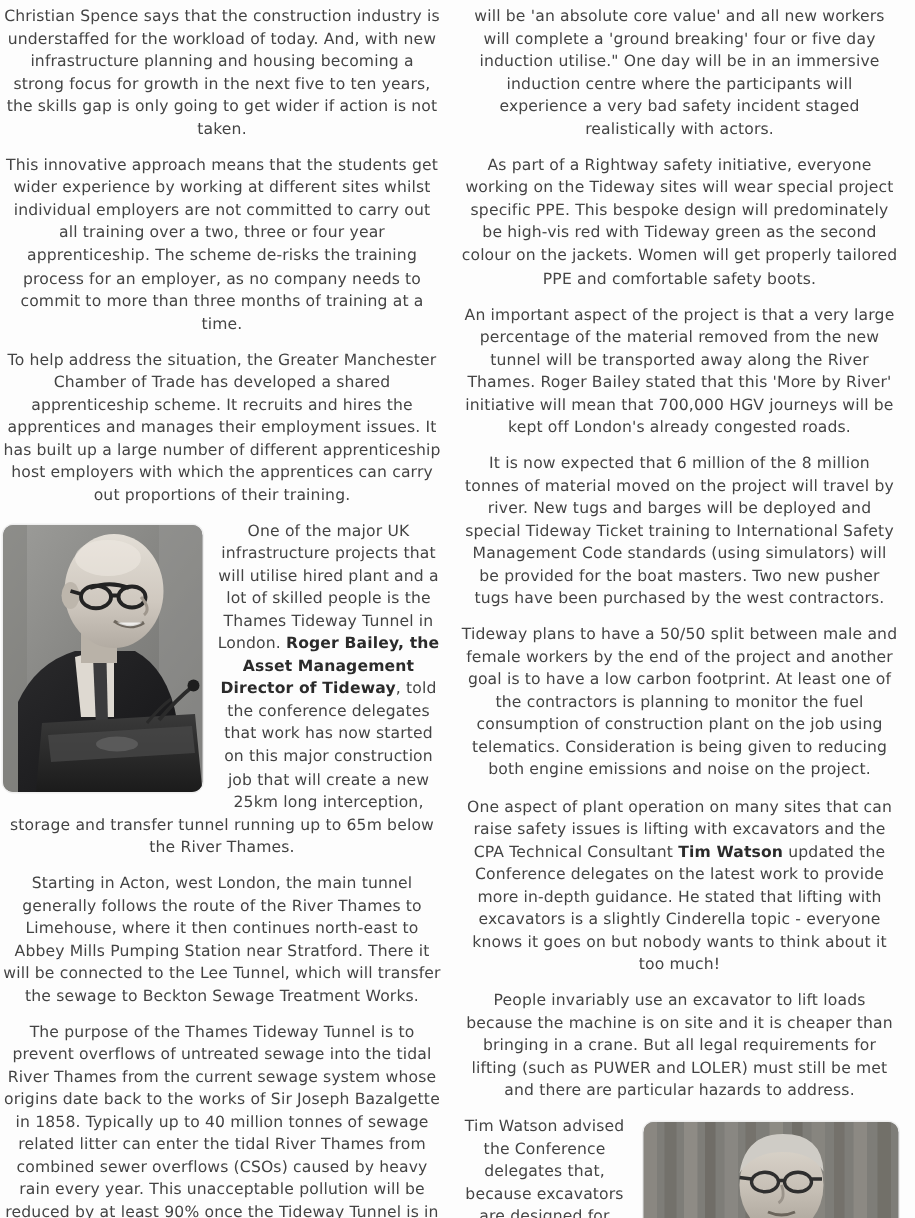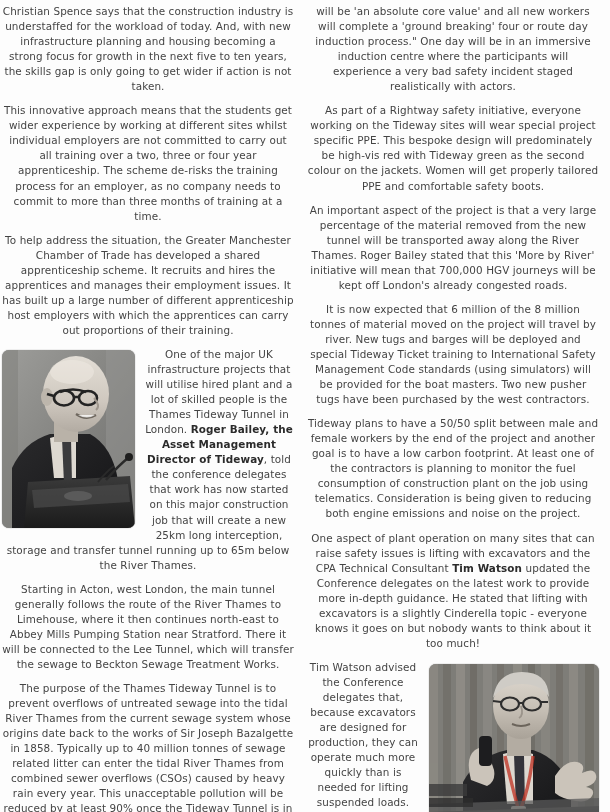--- a/index.html
+++ b/index.html
@@ -148,30 +148,31 @@
 
       <div class="clear"></div>
 
       <p>Starting in Acton, west London, the main tunnel generally follows the route of the River Thames to Limehouse, where it then continues north-east to Abbey Mills Pumping Station near Stratford. There it will be connected to the Lee Tunnel, which will transfer the sewage to Beckton Sewage Treatment Works.</p>
       <p>The purpose of the Thames Tideway Tunnel is to prevent overflows of untreated sewage into the tidal River Thames from the current sewage system whose origins date back to the works of Sir Joseph Bazalgette in 1858. Typically up to 40 million tonnes of sewage related litter can enter the tidal River Thames from combined sewer overflows (CSOs) caused by heavy rain every year. This unacceptable pollution will be reduced by at least 90% once the Tideway Tunnel is in operation</p>
 
     </div>
 
     <div class="col">
 
-      <p>will be 'an absolute core value' and all new workers will complete a 'ground breaking' four or route day induction process."  One day will be in an immersive induction centre where the participants will experience a very bad safety incident staged realistically with actors.</p>
+      <p>will be 'an absolute core value' and all new workers will complete a 'ground breaking' four or five day induction utilise."  One day will be in an immersive induction centre where the participants will experience a very bad safety incident staged realistically with actors.</p>
       <p>As part of a Rightway safety initiative, everyone working on the Tideway sites will wear special project specific PPE. This bespoke design will predominately be high-vis red with Tideway green as the second colour on the jackets. Women will get properly tailored PPE and comfortable safety boots.</p>
       <p>An important aspect of the project is that a very large percentage of the material removed from the new tunnel will be transported away along the River Thames. Roger Bailey stated that this 'More by River' initiative will mean that 700,000 HGV journeys will be kept off London's already congested roads.</p>
       <p>It is now expected that 6 million of the 8 million tonnes of material moved on the project will travel by river. New tugs and barges will be deployed and special Tideway Ticket training to International Safety Management Code standards (using simulators) will be provided for the boat masters. Two new pusher tugs have been purchased by the west contractors.</p>
       <p>Tideway plans to have a 50/50 split between male and female workers by the end of the project and another goal is to have a low carbon footprint. At least one of the contractors is planning to monitor the fuel consumption of construction plant on the job using telematics. Consideration is being given to reducing both engine emissions and noise on the project.</p>
 
       <p>
         <span>One aspect of plant operation on many sites that can raise safety issues is lifting with excavators and the CPA Technical Consultant </span><b>Tim Watson</b><span> updated the Conference delegates on the latest work to provide more in-depth guidance. He stated that lifting with excavators is a slightly Cinderella topic - everyone knows it goes on but nobody wants to think about it too much!</span>
       </p>
 
+      <p>People invariably use an excavator to lift loads because the machine is on site and it is cheaper than bringing in a crane. But all legal requirements for lifting (such as PUWER and LOLER) must still be met and there are particular hazards to address.</p>
 
       <div class="photo photo-2">
         <svg viewBox="0 0 170 172" preserveAspectRatio="none">
           <defs>
             <linearGradient id="skinR" x1="0" y1="0" x2="0" y2="1">
               <stop offset="0%" stop-color="#ded8cf"></stop>
               <stop offset="55%" stop-color="#c6bfb5"></stop>
               <stop offset="100%" stop-color="#a9a298"></stop>
             </linearGradient>
             <linearGradient id="suitR" x1="0" y1="0" x2="1" y2="1">

